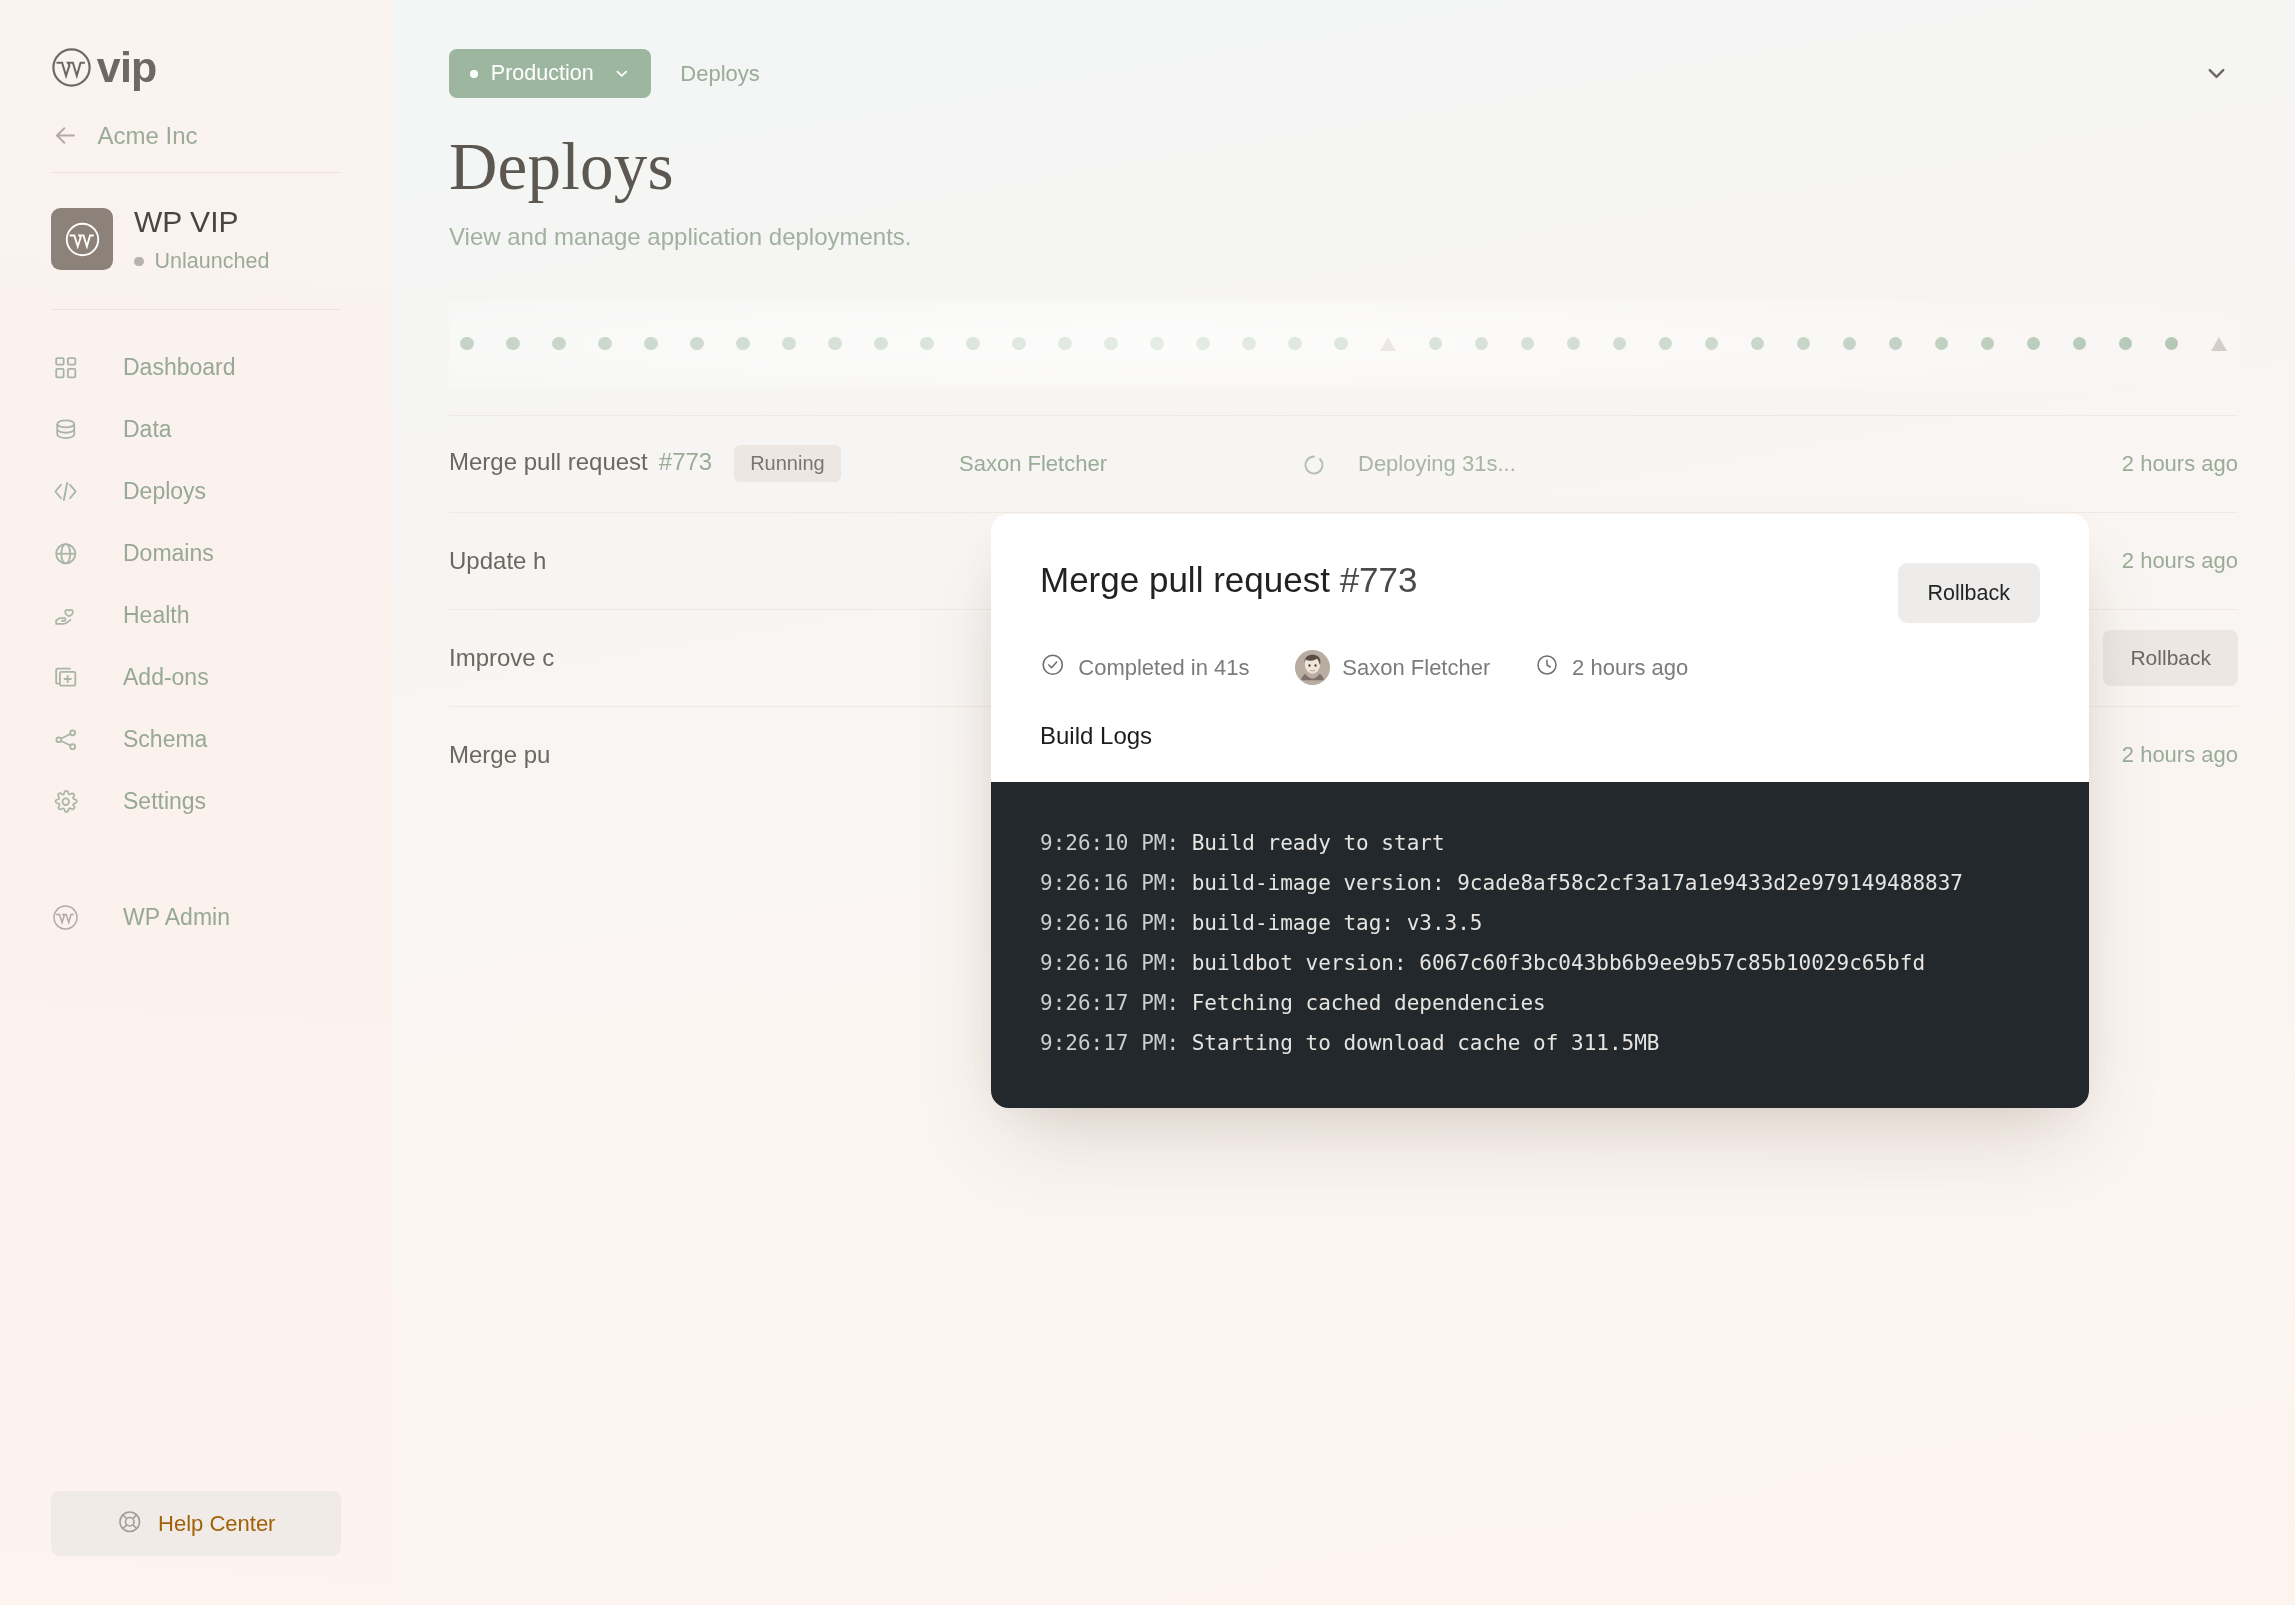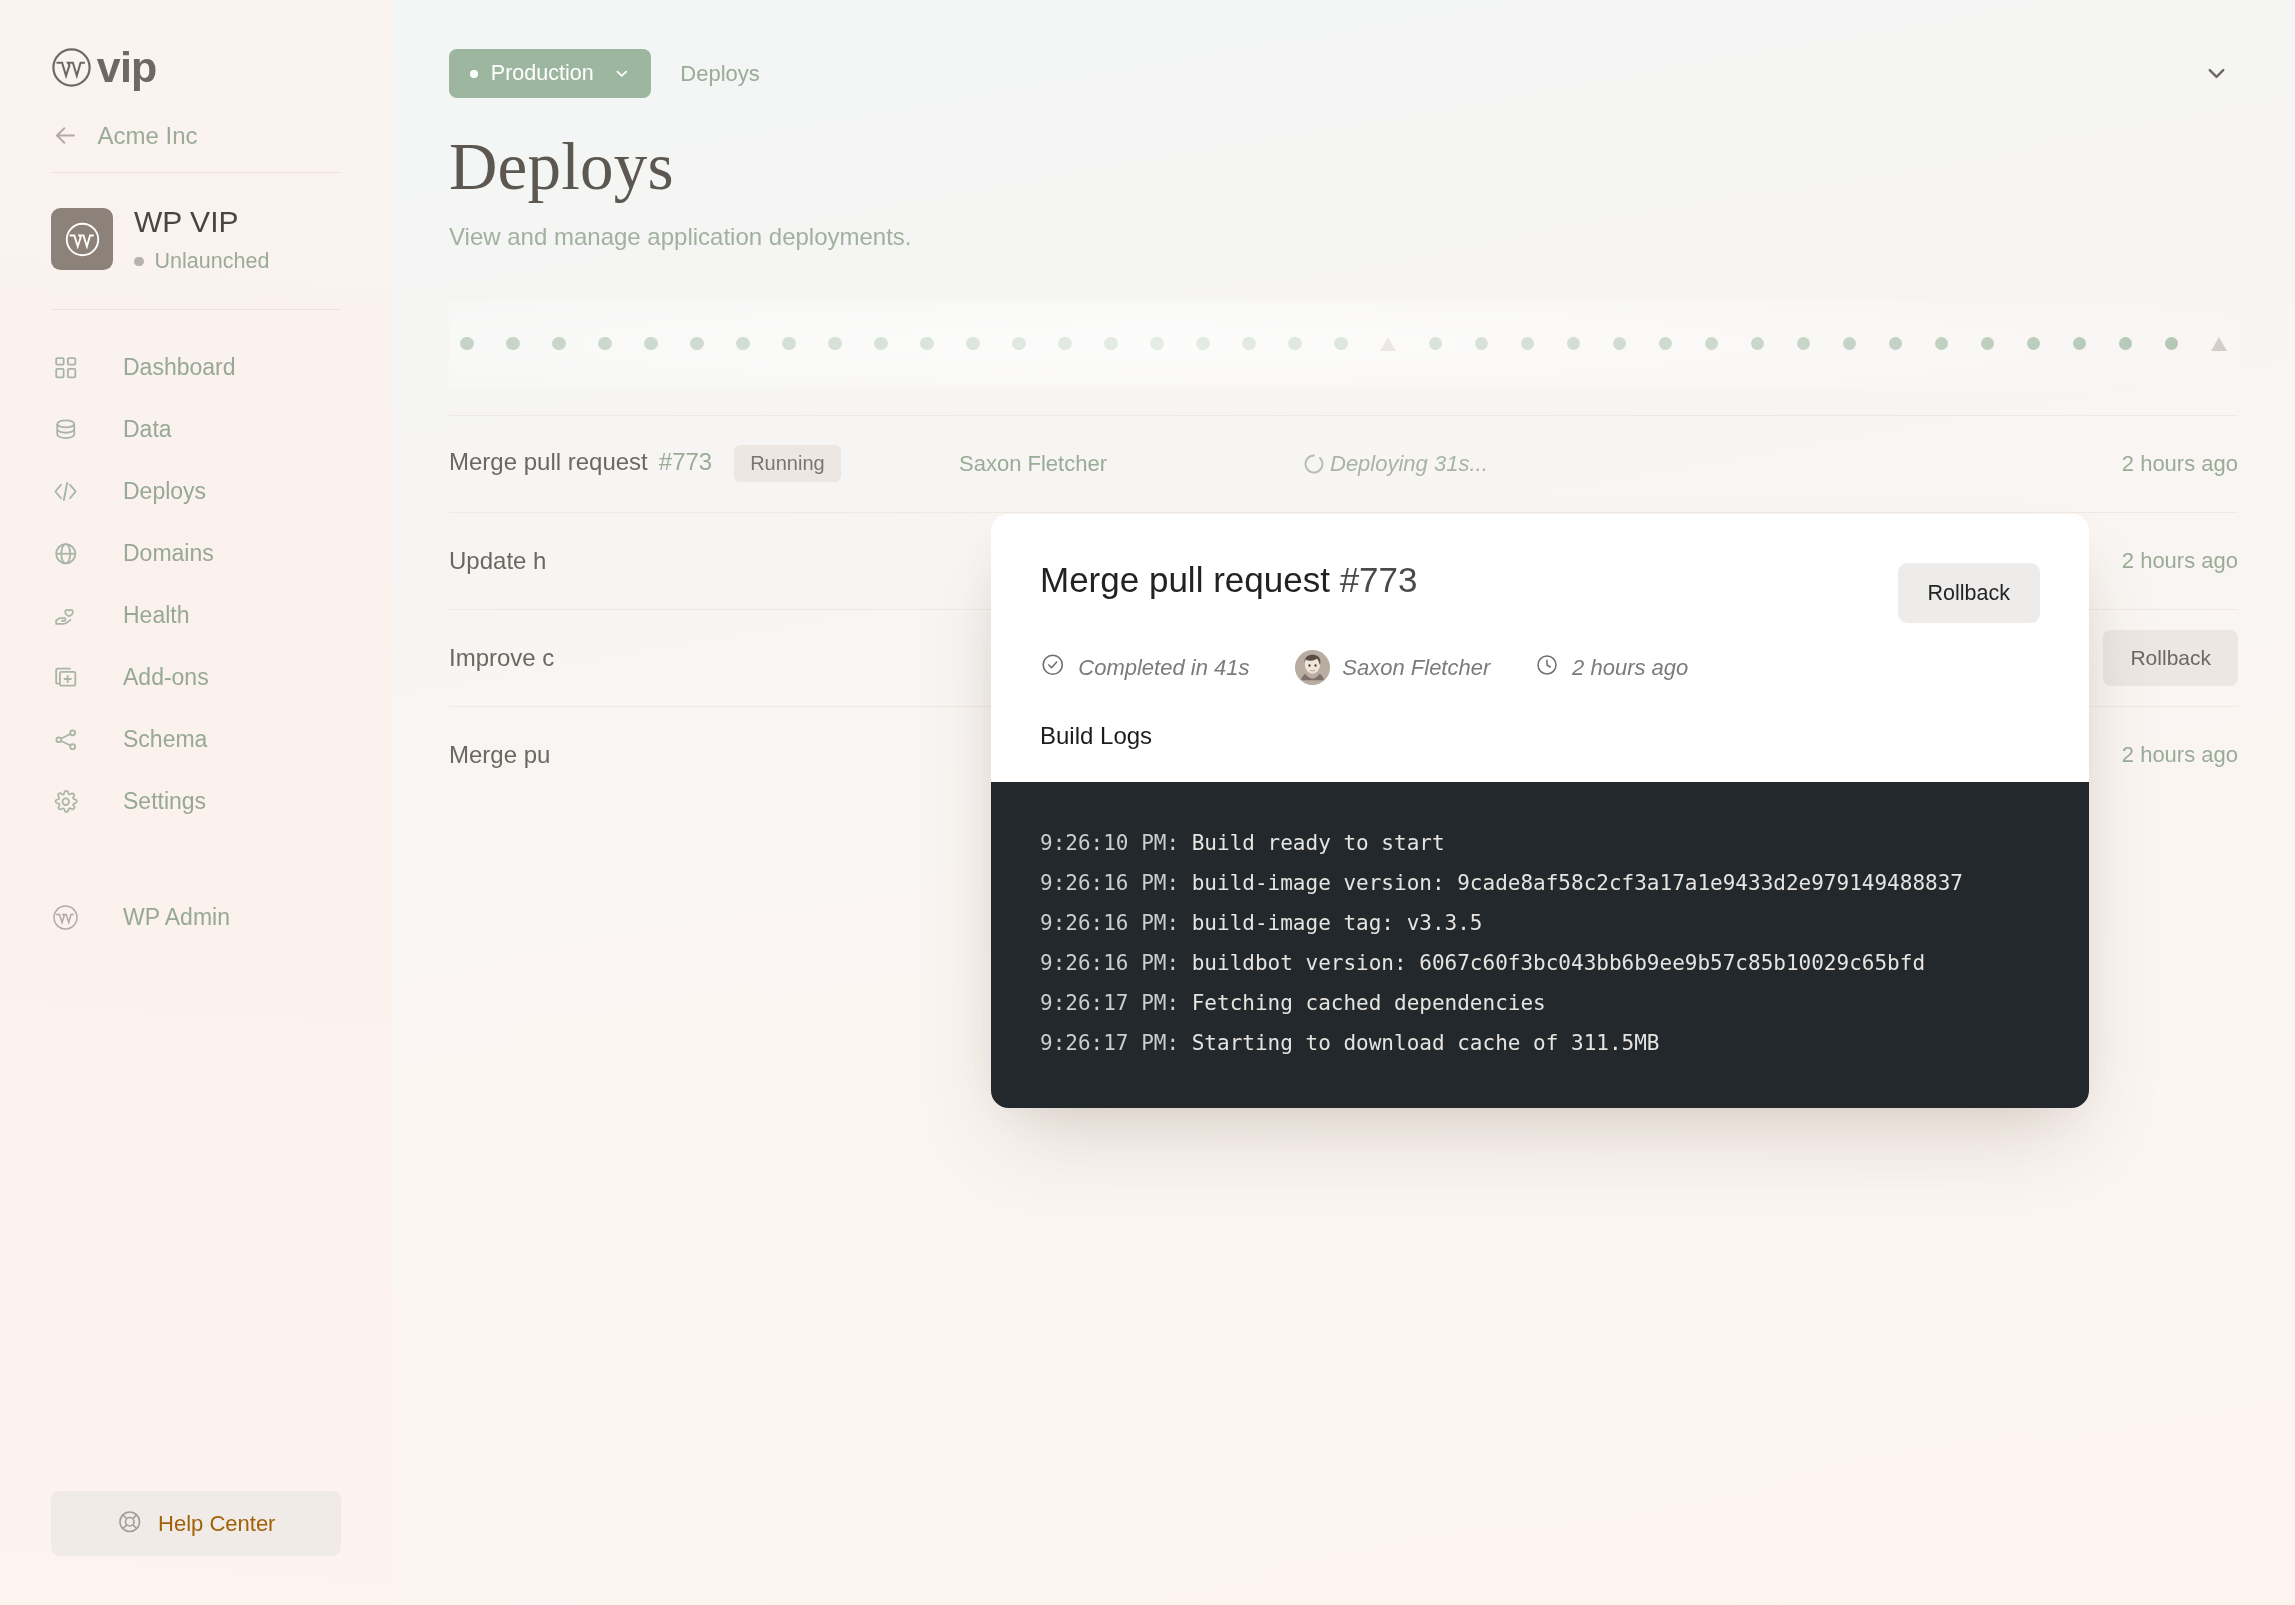--- a/index.html
+++ b/index.html
@@ -116,21 +116,21 @@
     border-top: 0.8px solid #efe8e3; cursor: pointer;
   }
   .row:first-child { border-top: 0.8px solid #efe8e3; }
   .row-title { font-size: 24px; color: #6d6762; display: flex; align-items: baseline; gap: 11px; width: 510px; flex: 0 0 510px; }
   .row-title .num { color: #9aab98; }
   .badge {
     background: #ece7e2; color: #7b756f; border-radius: 6.4px;
     font-size: 20px; padding: 7.2px 16px; margin-left: 11px;
   }
   .row-author { font-size: 22px; color: #9aab98; width: 343px; flex: 0 0 343px; }
-  .row-status { font-size: 22px; color: #a8b5a5; display: flex; align-items: center; gap: 4px; flex: 1; font-style: italic; }
+  .row-status { font-size: 22px; color: #a8b5a5; display: flex; align-items: flex-end; gap: 32px; flex: 1; }
   .spinner svg { display:block; }
   .row-time { font-size: 22px; color: #9aab98; text-align: right; }
   .row-rollback {
     background: #ece7e2; color: #6e6862; border: none;
     border-radius: 8px; font-size: 21px; padding: 16px 27px;
     font-family: "Liberation Sans", sans-serif; cursor: pointer;
   }
   .row-right { width: 263px; flex: 0 0 263px; display: flex; justify-content: flex-end; align-items: center; }
 
   
@@ -147,21 +147,21 @@
   .modal-head { padding: 46px 49px 32px 49px; background: #ffffff; }
   .modal-title-row { display: flex; align-items: flex-start; }
   .modal-title { font-size: 35px; color: #222222; font-weight: 400; }
   .modal-title .num { color: #4a4a4a; }
   .modal-title-spacer { flex: 1; }
   .modal-rollback {
     background: #eeeceb; color: #242424; border: none; border-radius: 9.6px;
     font-size: 21.5px; padding: 17.5px 30px; font-family: "Liberation Sans", sans-serif;
     cursor: pointer; margin-top: 3.2px;
   }
-  .modal-meta { display: flex; align-items: center; margin-top: 27px; font-style: italic; }
+  .modal-meta { display: flex; align-items: center; margin-top: 27px; }
   .meta-item { display: flex; align-items: center; gap: 12.8px; font-size: 22px; color: #7b7b7b; }
   .meta-item + .meta-item { margin-left: 45px; }
   .avatar {
     width: 35px; height: 35px; border-radius: 50%; overflow: hidden;
     background: #cfc6bd; flex: 0 0 35px; display:block;
   }
   .modal-logs-label { font-size: 24px; color: #1c1c1c; margin-top: 37px; font-weight: 400; }
 
   .terminal {
     background: #23282d; padding: 41px 49px 45px 49px;

